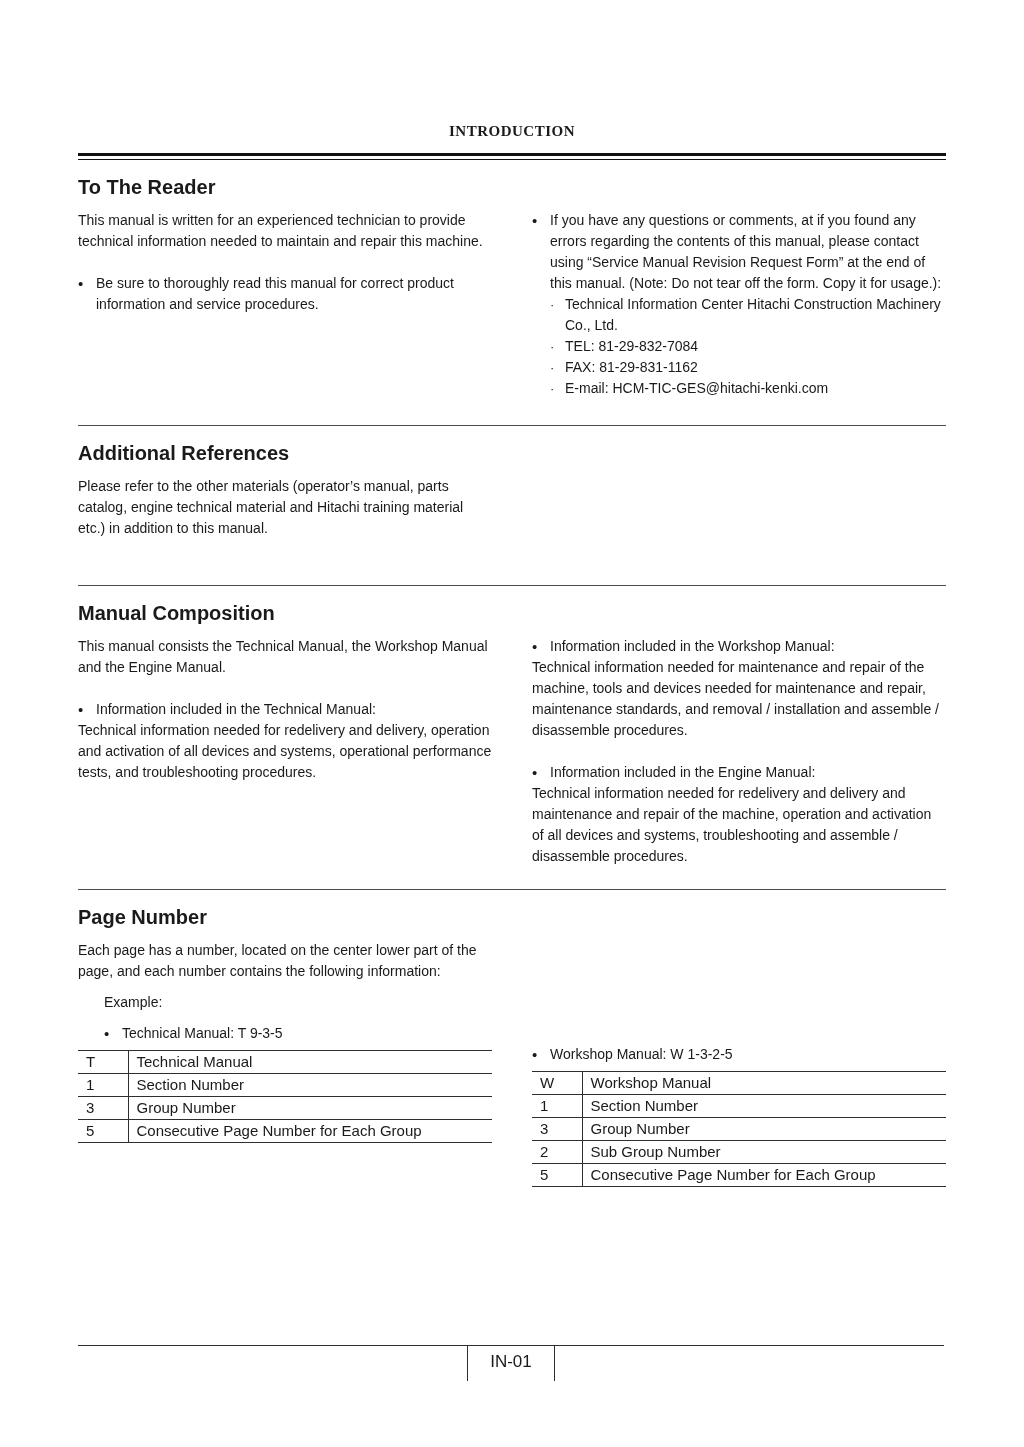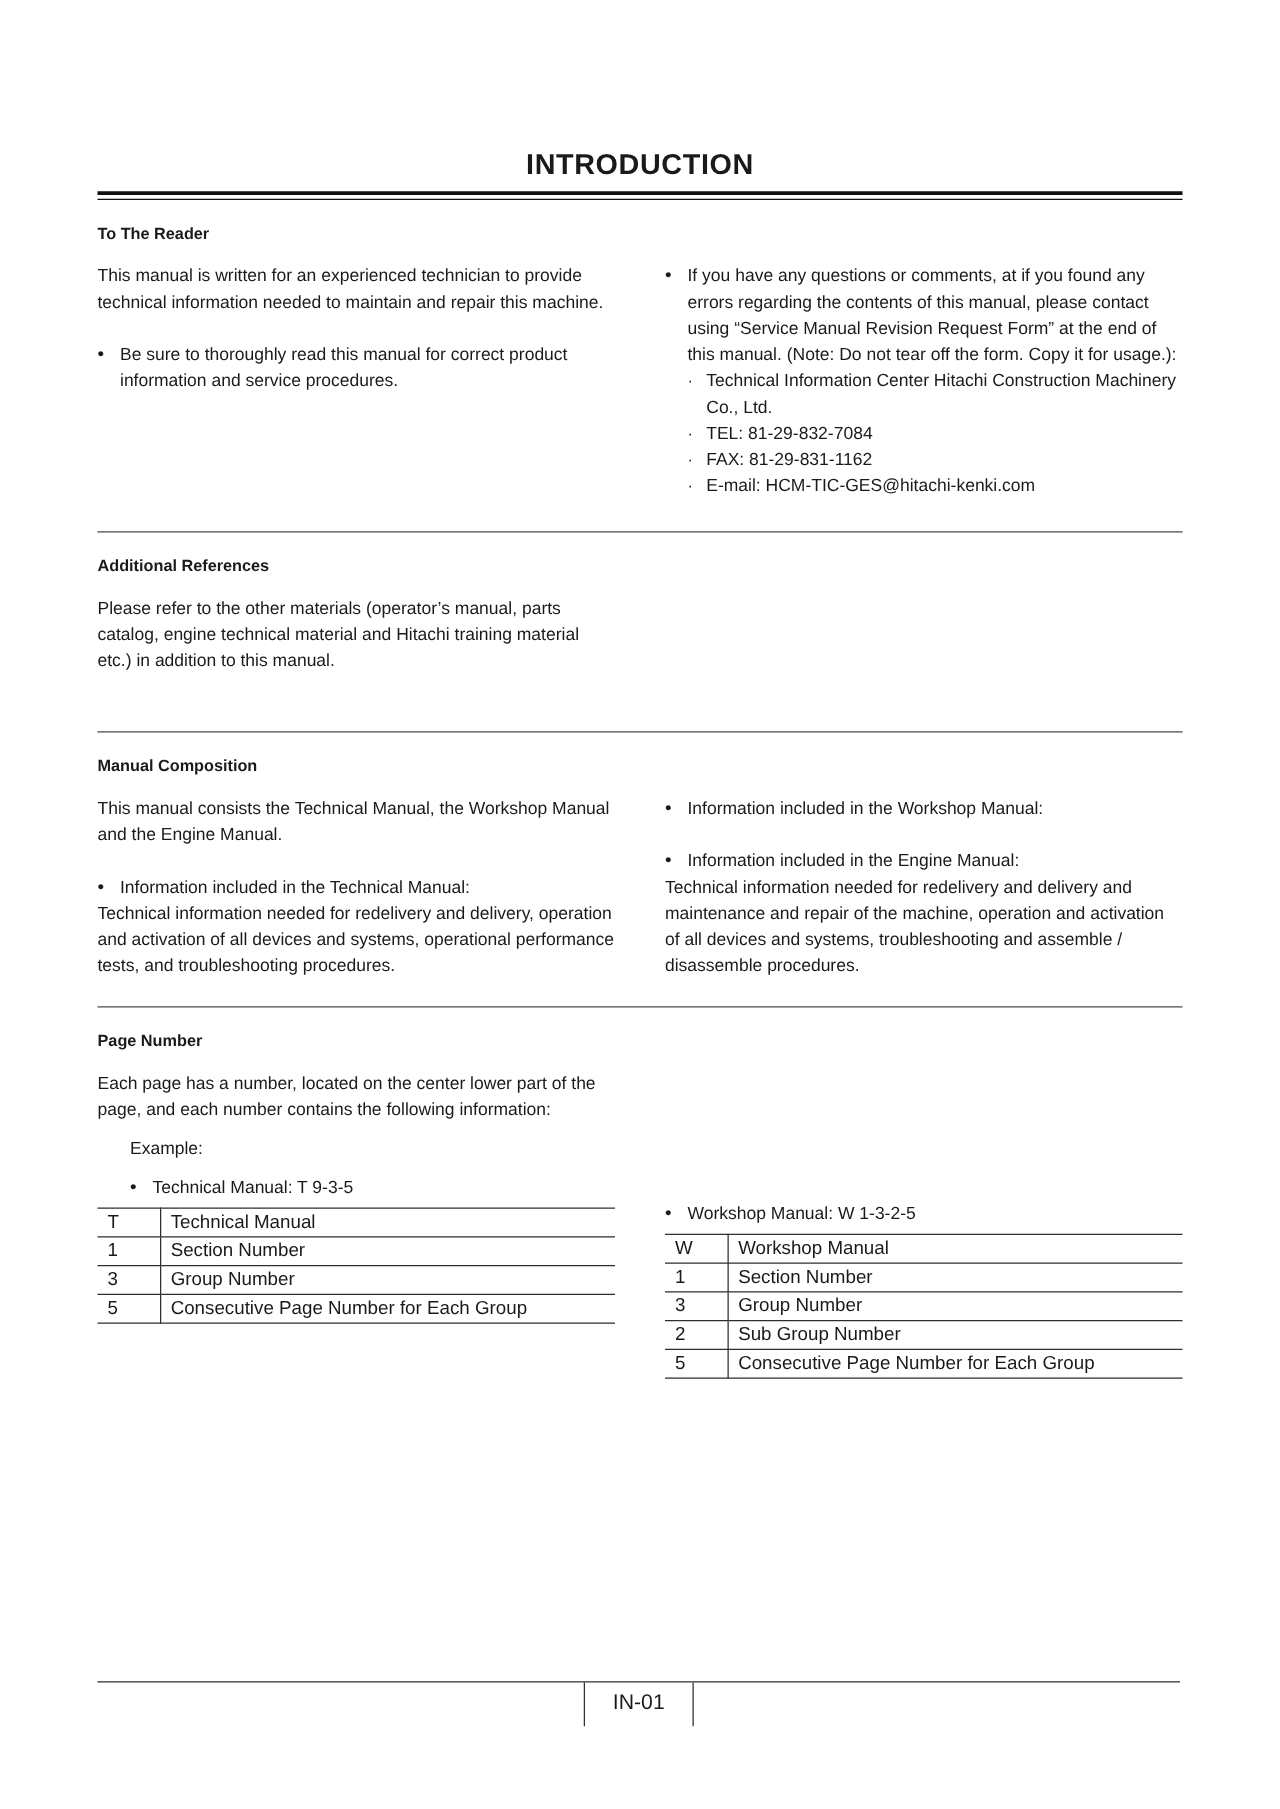--- a/index.html
+++ b/index.html
@@ -10,33 +10,34 @@
     margin:0 auto;
     background:#ffffff;
     color:#1a1a1a;
     font-family:"Liberation Sans","DejaVu Sans",sans-serif;
     overflow:hidden;
   }
   .content { padding:118px 78px 0 78px; }
 
   h1.doc-title {
     text-align:center;
-    font-size:23px; font-weight:bold;
+    font-size:15px; font-weight:bold;
     letter-spacing:.5px;
     line-height:26px;
+    font-family:Liberation Serif, serif;
   }
   .title-rule {
     margin-top:9px;
     height:7px;
     border-top:3px solid #111;
     border-bottom:1px solid #111;
   }
 
   h2.sec-heading {
-    font-size:13px; font-weight:bold;
+    font-size:20px; font-weight:bold;
     line-height:22px;
     margin:16px 0 12px 0;
   }
   .rule { border-top:1px solid #4a4a4a; }
   .rule.r1 { margin-top:26px; }
   .rule.r2 { margin-top:46px; }
   .rule.r3 { margin-top:22px; }
 
   p, .txt { font-size:14px; line-height:21px; }
 
@@ -145,20 +146,21 @@
             <span class="marker">•</span>
             <span class="txt">Information included in the Technical Manual:</span>
           </div>
           <p>Technical information needed for redelivery and delivery, operation and activation of all devices and systems, operational performance tests, and troubleshooting procedures.</p>
         </div>
         <div class="col">
           <div class="bullet">
             <span class="marker">•</span>
             <span class="txt">Information included in the Workshop Manual:</span>
           </div>
+          <p>Technical information needed for maintenance and repair of the machine, tools and devices needed for maintenance and repair, maintenance standards, and removal / installation and assemble / disassemble procedures.</p>
           <div class="bullet mt-blank">
             <span class="marker">•</span>
             <span class="txt">Information included in the Engine Manual:</span>
           </div>
           <p>Technical information needed for redelivery and delivery and maintenance and repair of the machine, operation and activation of all devices and systems, troubleshooting and assemble / disassemble procedures.</p>
         </div>
       </div>
     </section>
 
     <div class="rule r3"></div>

